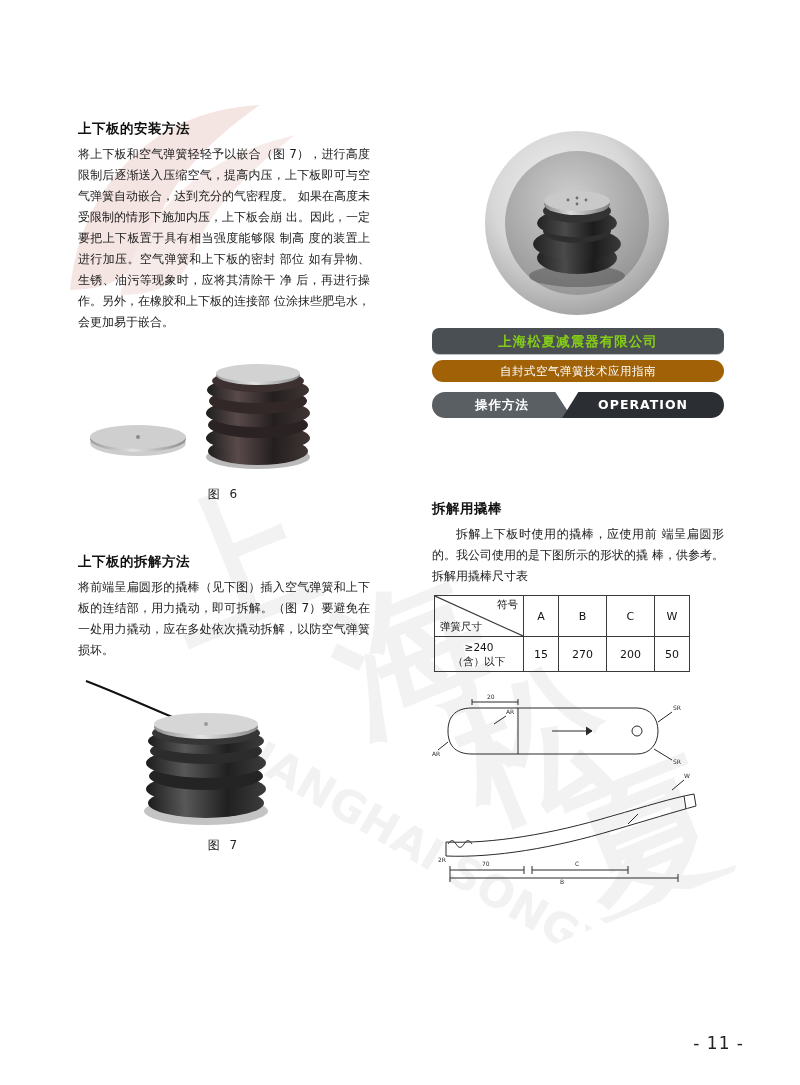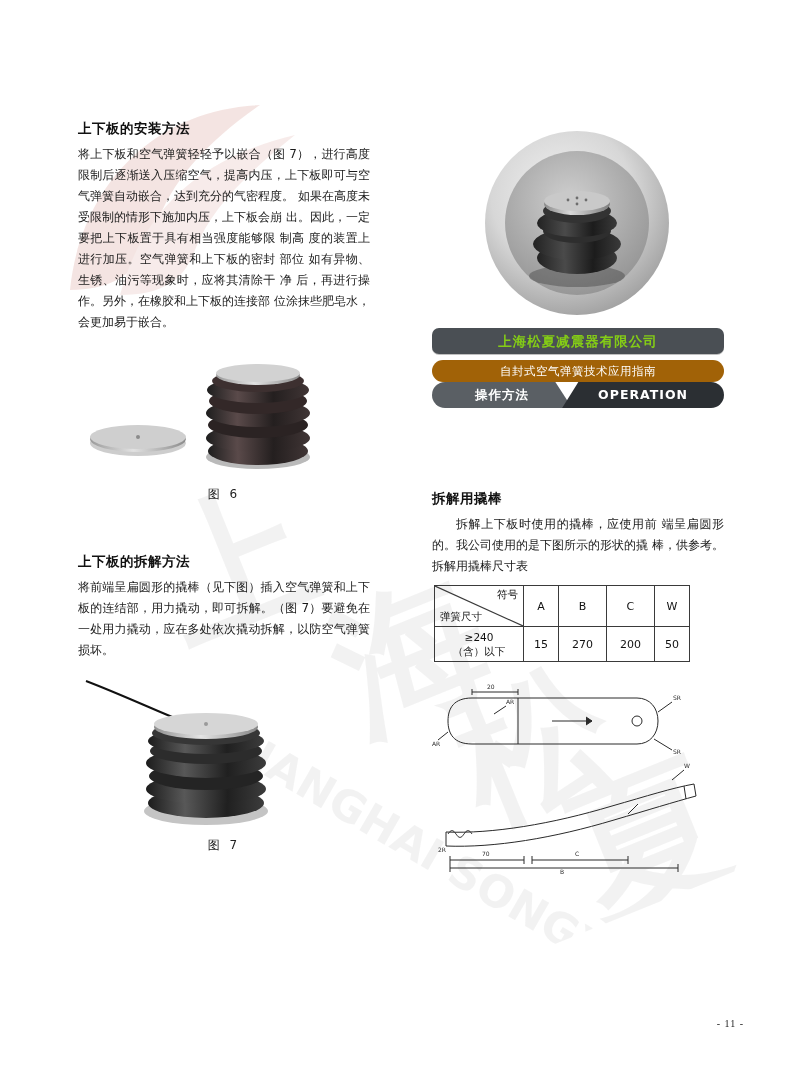--- a/index.html
+++ b/index.html
@@ -51,21 +51,21 @@
     font-size:13.5px;font-weight:bold;letter-spacing:1px;
     box-shadow:0 1px 0 rgba(0,0,0,.25);
   }
   .sub-bar{
     margin-top:6px;
     background:#a16207;color:#fff;border-radius:11px;
     height:22px;line-height:22px;text-align:center;
     font-size:11.5px;letter-spacing:.5px;
   }
   .op-bar{
-    margin-top:0;height:26px;position:relative;display:flex;
+    margin-top:10px;height:26px;position:relative;display:flex;
   }
   .op-bar .left{
     background:#5a5f64;color:#fff;border-radius:13px 0 0 13px;
     width:48%;line-height:26px;text-align:center;font-size:12.5px;font-weight:bold;
     letter-spacing:1px;
     clip-path:polygon(0 0,88% 0,100% 100%,0 100%);
   }
   .op-bar .right{
     background:#2b2f33;color:#fff;border-radius:0 13px 13px 0;
     flex:1;line-height:26px;text-align:center;font-size:12.5px;font-weight:bold;
@@ -86,23 +86,22 @@
   .hdr-cell{position:relative;height:34px;width:84px;padding:0;}
   .hdr-cell .diag{
     position:absolute;left:0;top:0;width:100%;height:100%;
   }
   .hdr-cell .t1{position:absolute;right:5px;top:2px;font-size:10.5px;}
   .hdr-cell .t2{position:absolute;left:5px;bottom:2px;font-size:10.5px;}
   .row-label{font-size:10.5px;line-height:14px;padding:4px 2px;width:84px;}
   
   .img-box{position:relative;}
   .page-no{
-    position:absolute;right:56px;bottom:56px;font-size:10px;color:#222;
+    position:absolute;right:56px;bottom:32px;font-size:17px;color:#222;
     letter-spacing:1px;
-    font-family:Liberation Serif, serif;
   }
   .note-indent{text-indent:2em;}
 </style>
 </head>
 <body>
 
 <div class="page">
 
   <svg class="bg-swoosh" viewBox="0 0 260 200">
     <path d="M10,190 C20,90 90,10 200,5 C150,40 110,80 95,130 C85,165 60,190 10,190 Z" fill="#eccfcb"></path>

